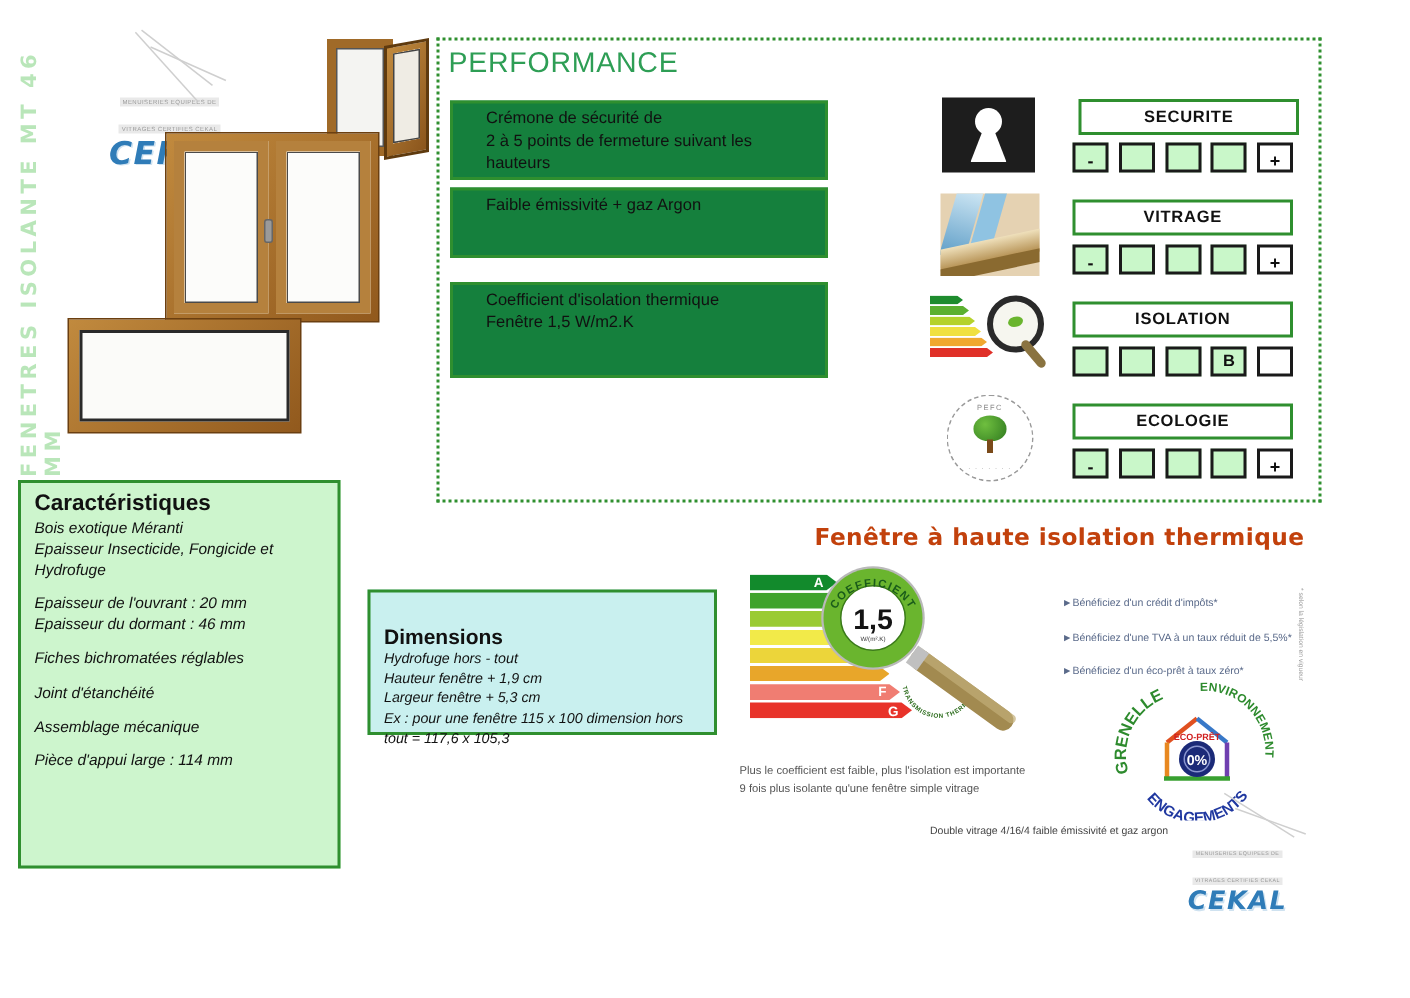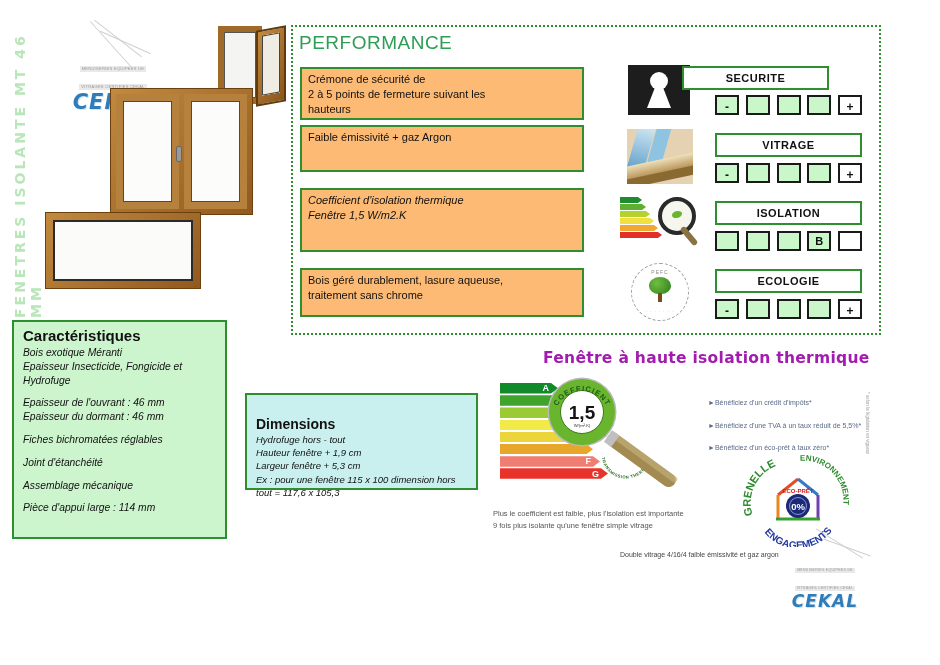--- a/index.html
+++ b/index.html
@@ -28,35 +28,35 @@
   #top-window-frame{left:218px;top:26px;width:44px;height:78px;border:6px solid #a06a28;background:#f4f4f2;
                     box-shadow:inset 0 0 0 1px #555;box-sizing:border-box;}
   #top-window-sash{left:256px;top:28px;width:30px;height:76px;background:linear-gradient(120deg,#c18a3e,#8a551c);
                    border:2px solid #5f3a0e;transform:skewY(-10deg);box-sizing:border-box;}
   #top-window-sash .pane{margin:4px;height:60px;background:#efece4;box-shadow:inset 0 0 0 1px #444;}
   #bottom-window{left:45px;top:212px;width:156px;height:77px;padding:7px;}
   #bottom-window .pane2{width:100%;height:100%;background:#fbfbf9;border:2px solid #2a2a2a;box-sizing:border-box;}
 
   
   .info-box{border:2px solid #2f8f2f;box-sizing:border-box;padding:5px 9px;}
-  #char-box{left:12px;top:320px;width:215px;height:219px;background:#cdf5cd;}
+  #char-box{left:12px;top:320px;width:215px;height:259px;background:#cdf5cd;}
   #char-box h2{margin:0 0 2px 0;font-size:15px;}
   .char-line{font-style:italic;font-size:10.3px;line-height:13.8px;}
   .char-line.blank{height:9px;line-height:9px;}
   #dim-box{left:245px;top:393px;width:233px;height:97px;background:#c9f0ef;}
   #dim-box h2{margin:16px 0 1px 0;font-size:14px;}
   .dim-line{font-style:italic;font-size:9.5px;line-height:13.2px;}
 
   
   #perf-panel{left:291px;top:25px;width:590px;height:310px;border:2px dotted #2f8f2f;box-sizing:border-box;}
   #perf-title{left:299px;top:32px;font-size:19px;color:#2e9e55;letter-spacing:.5px;font-weight:500;}
-  .feature-box{left:300px;width:284px;border:2px solid #2f8f2f;box-sizing:border-box;background:#fdba74;padding:3px 6px;}
+  .feature-box{left:300px;width:252px;border:2px solid #2f8f2f;box-sizing:border-box;background:#15803d;padding:3px 22px;}
   .feature-line{font-size:11px;line-height:15px;}
   #fbox-0{top:67px;height:53px;} #fbox-1{top:125px;height:47px;}
-  #fbox-2{top:188px;height:64px;font-style:italic;} #fbox-3{top:268px;height:49px;}
+  #fbox-2{top:188px;height:64px;} #fbox-3{top:268px;height:49px;}
 
   
   .rlabel{width:147px;height:24px;border:2px solid #2f8f2f;background:#fff;display:flex;align-items:center;
           justify-content:center;font-size:11px;font-weight:bold;letter-spacing:.5px;box-sizing:border-box;}
   .cells{width:147px;height:20px;display:flex;justify-content:space-between;}
   .cell{width:24px;height:20px;border:2px solid #1a1a1a;background:#fff;box-sizing:border-box;
         display:flex;align-items:flex-end;justify-content:center;font-weight:bold;font-size:12px;line-height:1;}
   .cell.filled{background:#c9f7c9;}
 
   
@@ -75,21 +75,21 @@
   #iso-leaf{position:absolute;left:10px;top:10px;width:10px;height:7px;background:#6ab52e;border-radius:60% 40% 60% 40%;}
   #iso-handle{position:absolute;left:66px;top:28px;width:6px;height:22px;background:#8a7340;transform:rotate(-40deg);border-radius:3px;}
   #eco-icon{left:625px;top:261px;width:70px;height:60px;}
   #eco-circle{position:absolute;left:6px;top:2px;width:56px;height:56px;border-radius:50%;border:1px dashed #9a9a9a;background:#fff;}
   #eco-circle .eco-top{position:absolute;top:5px;width:100%;text-align:center;font-size:5px;color:#8a8a8a;letter-spacing:1px;}
   #eco-tree-crown{position:absolute;left:17px;top:13px;width:22px;height:17px;background:radial-gradient(circle at 35% 35%,#6fbf3f,#2f7a1f);border-radius:50% 50% 45% 45%;}
   #eco-tree-trunk{position:absolute;left:26px;top:29px;width:4px;height:9px;background:#7a4a1a;}
   #eco-circle .eco-bot{position:absolute;bottom:6px;width:100%;text-align:center;font-size:4px;color:#9a9a9a;letter-spacing:1px;}
 
   
-  #thermal-heading{left:543px;top:349px;font-size:15.5px;font-weight:bold;letter-spacing:.3px;color:#a21caf;
+  #thermal-heading{left:543px;top:349px;font-size:15.5px;font-weight:bold;letter-spacing:.3px;color:#c2410c;
                    font-family:"DejaVu Sans",sans-serif;}
   #ebars{left:500px;top:383px;}
   .ebar{height:10.5px;margin-bottom:1.7px;color:#fff;font-weight:bold;font-size:9px;display:flex;align-items:center;
         justify-content:flex-end;padding-right:9px;box-sizing:border-box;
         clip-path:polygon(0 0,calc(100% - 7px) 0,100% 50%,calc(100% - 7px) 100%,0 100%);}
   #benefits{left:708px;top:399px;width:175px;}
   .benefit{font-size:7px;color:#5a6a8a;margin-bottom:15.5px;}
   #vfootnote{left:860px;top:392px;height:112px;width:10px;writing-mode:vertical-rl;font-size:4.5px;color:#9a9a9a;}
   #explain{left:493px;top:508px;font-size:7.5px;color:#555;line-height:1.6;}
   #bottom-note{left:620px;top:551px;font-size:7px;color:#444;}
@@ -134,24 +134,20 @@
       <div class="feature-line">Crémone de sécurité de</div>
       <div class="feature-line">2 à 5 points de fermeture suivant les</div>
       <div class="feature-line">hauteurs</div>
     </div>
   <div id="fbox-1" class="abs feature-box">
       <div class="feature-line">Faible émissivité + gaz Argon</div>
     </div>
   <div id="fbox-2" class="abs feature-box">
       <div class="feature-line">Coefficient d'isolation thermique</div>
       <div class="feature-line">Fenêtre 1,5 W/m2.K</div>
-    </div>
-  <div id="fbox-3" class="abs feature-box">
-      <div class="feature-line">Bois géré durablement, lasure aqueuse,</div>
-      <div class="feature-line">traitement sans chrome</div>
     </div>
 
   <div id="keyhole-icon" class="abs">
     <div class="kh-circle"></div>
     <div class="kh-stem"></div>
   </div>
   <div id="glazing-icon" class="abs">
     <div class="gpane1"></div>
     <div class="gpane2"></div>
     <div class="gsill"></div>
@@ -171,21 +167,21 @@
   </div>
   <div id="eco-icon" class="abs">
     <div id="eco-circle">
       <div class="eco-top">PEFC</div>
       <div id="eco-tree-crown"></div>
       <div id="eco-tree-trunk"></div>
       <div class="eco-bot">· · · · · · ·</div>
     </div>
   </div>
 
-  <div class="abs rlabel" style="left:682px;top:66px;">SECURITE</div>
+  <div class="abs rlabel" style="left:719px;top:66px;">SECURITE</div>
   <div class="abs cells" style="left:715px;top:95px;">
     <div class="cell filled">-</div>
     <div class="cell filled"></div>
     <div class="cell filled"></div>
     <div class="cell filled"></div>
     <div class="cell">+</div>
   </div>
 
   <div class="abs rlabel" style="left:715px;top:133px;">VITRAGE</div>
   <div class="abs cells" style="left:715px;top:163px;">
@@ -214,21 +210,21 @@
     <div class="cell">+</div>
   </div>
 
   <div id="char-box" class="abs info-box">
     <h2>Caractéristiques</h2>
     <div>
         <div class="char-line">Bois exotique Méranti</div>
         <div class="char-line">Epaisseur Insecticide, Fongicide et</div>
         <div class="char-line">Hydrofuge</div>
         <div class="char-line blank">&nbsp;</div>
-        <div class="char-line">Epaisseur de l'ouvrant : 46 mm</div>
+        <div class="char-line">Epaisseur de l'ouvrant : 20 mm</div>
         <div class="char-line">Epaisseur du dormant : 46 mm</div>
         <div class="char-line blank">&nbsp;</div>
         <div class="char-line">Fiches bichromatées réglables</div>
         <div class="char-line blank">&nbsp;</div>
         <div class="char-line">Joint d'étanchéité</div>
         <div class="char-line blank">&nbsp;</div>
         <div class="char-line">Assemblage mécanique</div>
         <div class="char-line blank">&nbsp;</div>
         <div class="char-line">Pièce d'appui large : 114 mm</div>
       </div>

